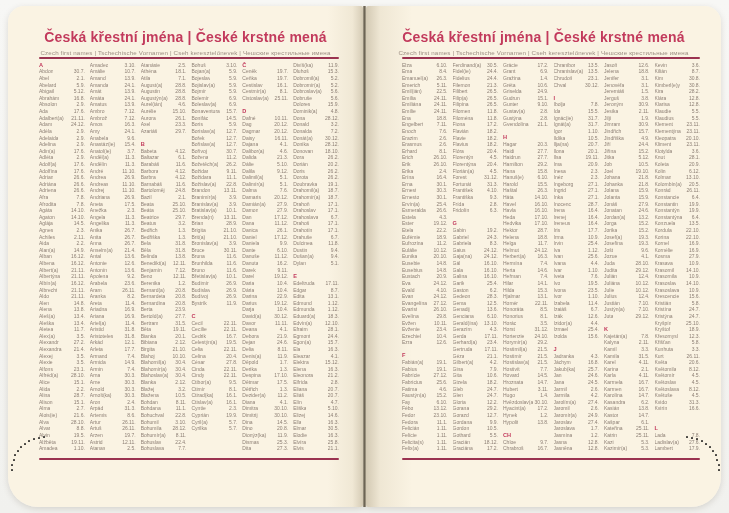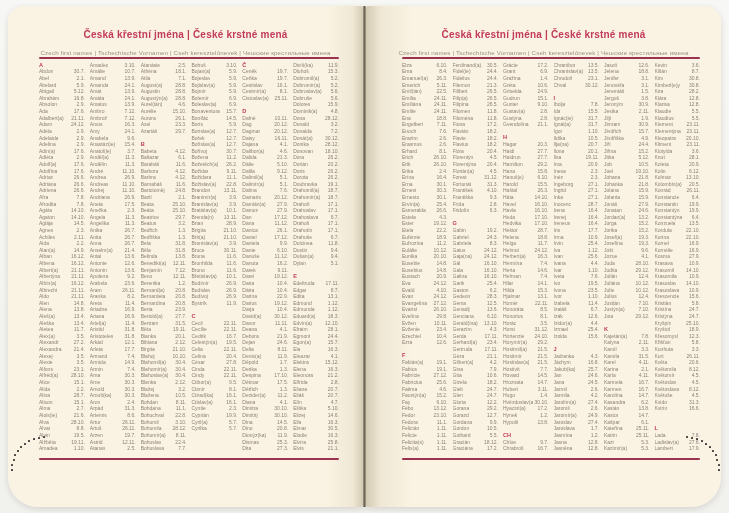--- a/index.html
+++ b/index.html
@@ -8,21 +8,21 @@
   .page{position:absolute;top:6px;height:501px;width:355px;background:var(--cream,#faf3e3);}
   .page-left{left:8px;border-radius:16px 2px 2px 30px;
     background:linear-gradient(90deg,#faf3e3 0%,#faf3e3 90%,#f0e8d5 97%,#d6ccb6 100%);
     box-shadow:0 2px 6px rgba(90,80,60,.18);}
   .page-right{left:366px;border-radius:2px 16px 30px 2px;
     background:linear-gradient(90deg,#d3c9b3 0%,#efe7d4 4%,#faf3e3 13%,#faf3e3 100%);
     box-shadow:0 2px 6px rgba(90,80,60,.18);}
   .spine-line{position:absolute;left:363px;top:6px;width:3px;height:501px;
     background:linear-gradient(90deg,#a89f8c,#6e6757 50%,#b5ac99);}
   .page-title{position:absolute;top:23px;left:0;right:0;text-align:center;
-    font-size:10px;font-weight:bold;color:var(--accent,#c23a5c);letter-spacing:.2px;white-space:nowrap;}
+    font-size:14px;font-weight:bold;color:var(--accent,#c23a5c);letter-spacing:.2px;white-space:nowrap;}
   .page-sub{position:absolute;top:43px;left:0;right:0;text-align:center;
     font-size:6.2px;color:#9c8e82;letter-spacing:.15px;white-space:nowrap;}
   .rule{position:absolute;height:1.6px;background:var(--rule,#9a3350);border-radius:1px;}
   .page-left .rule{left:31px;right:24px;}
   .page-right .rule{left:36px;right:21px;}
   .rule-top{top:51px;}
   .rule-bottom{bottom:47px;}
   .name-table{position:absolute;top:56px;bottom:55px;display:flex;gap:5px;}
   .page-left .name-table{left:31px;right:24px;}
   .page-right .name-table{left:36px;right:21px;}

